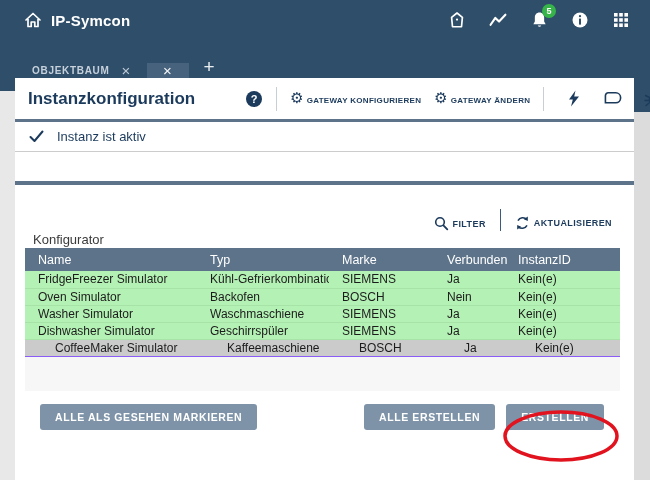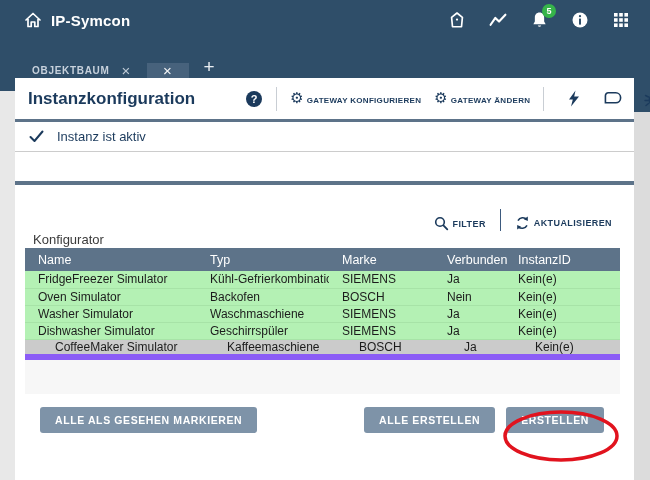--- a/index.html
+++ b/index.html
@@ -72,21 +72,21 @@
   .config-label { margin: 3px 0 3px 18px; font-size: 13px; color: #3a3a3a; height: 11px; line-height: 11px; }
   .cfg-table { margin-left: 10px; width: 595px; border-collapse: collapse; table-layout: fixed; font-size: 12px; color: #1c1c1c; }
   .cfg-table th {
     background: #5d7389; color: #fff; font-weight: normal; font-size: 12.5px;
     text-align: left; height: 23px; padding: 0 0 0 13px;
   }
   .cfg-table td { height: 17px; padding: 0 0 0 13px; white-space: nowrap; overflow: hidden; }
   tr.row-new { background: #b4f1b4; }
   tr.row-new td { border-bottom: 1px solid #a7e3a7; }
   tr.row-seen { background: #cbcbcb; }
-  tr.row-seen td { border-top: 1px solid #b3b3b3; border-bottom: 6px solid #8b5cf6; padding-left: 30px; }
+  tr.row-seen td { border-top: 1px solid #b3b3b3; border-bottom: 1px solid #8b5cf6; padding-left: 30px; }
   .col-name { width: 172px; } .col-typ { width: 132px; } .col-marke { width: 105px; }
   .col-verb { width: 71px; } .col-id { width: 115px; }
   .table-empty { margin-left: 10px; width: 595px; height: 34px; background: #f7f7f7; }
   
   .actions-row { margin-top: 13px; display: flex; align-items: center; padding: 0 30px 0 25px; }
   .btn {
     background: #7e93a8; color: #fff; border: none; border-radius: 3px;
     height: 26px; padding: 0 15px; font-family: inherit;
     font-size: 10.5px; font-weight: bold; letter-spacing: 0.6px; cursor: pointer; white-space: nowrap;
   }

